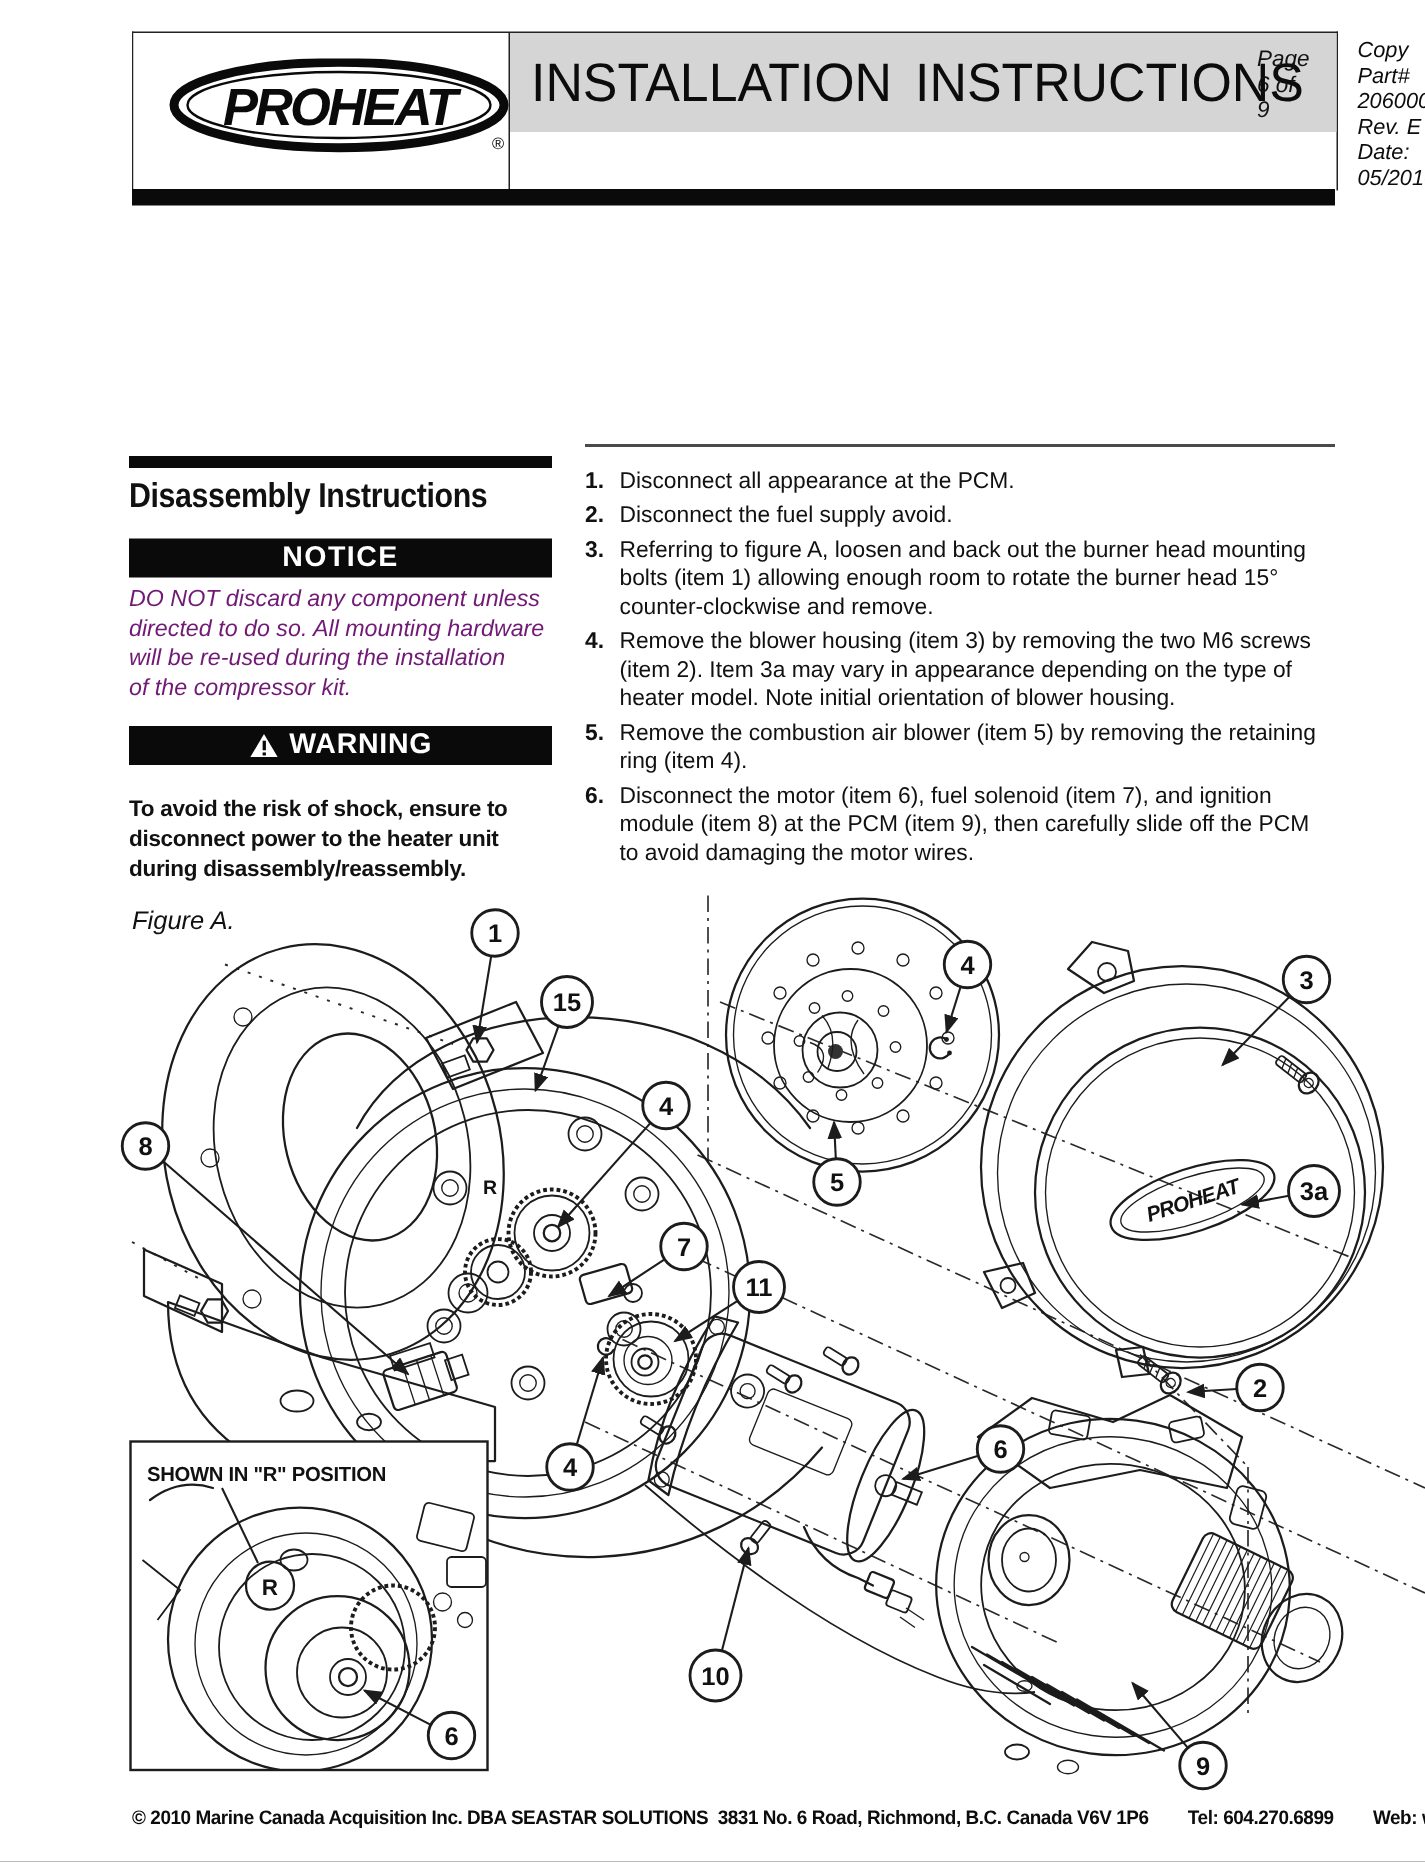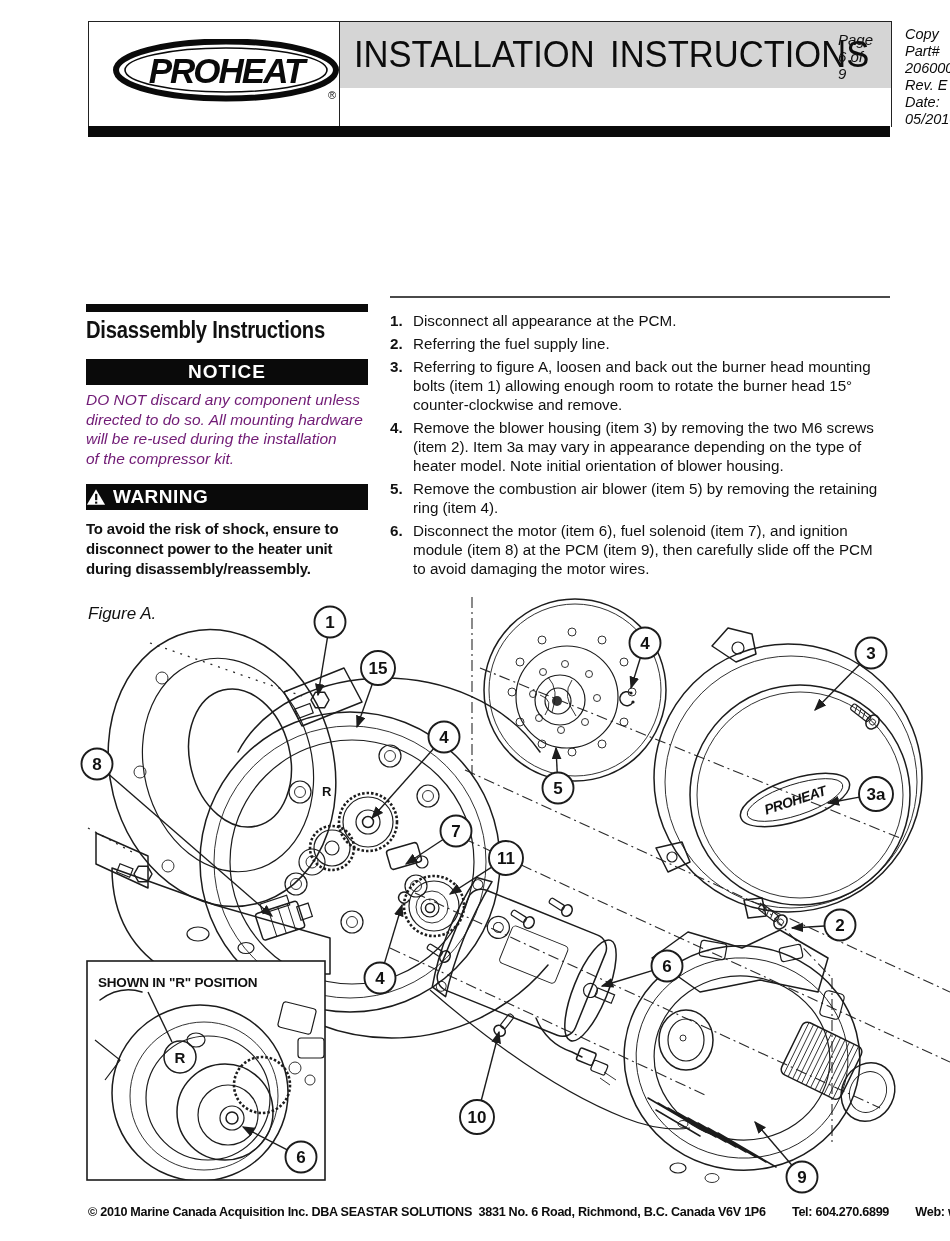--- a/index.html
+++ b/index.html
@@ -33,24 +33,24 @@
   .leftcol{position:absolute; left:86px; top:304px; width:282px;}
   .section-bar{height:8px; background:#0a0a0a;}
   .section-heading{margin-top:5px; font-size:23px; font-weight:700; letter-spacing:-0.3px;
     transform:scaleX(0.88); transform-origin:left top; white-space:nowrap;}
   .notice-box{margin-top:15px; height:26px; background:#0a0a0a; color:#ffffff;
     display:flex; align-items:center; justify-content:center;
     font-size:19px; font-weight:700; letter-spacing:1px;}
   .notice-text{margin-top:5px; font-style:italic; font-size:15.5px; line-height:19.5px;
     white-space:pre-line; color:#701a75;}
   .warning-box{margin-top:16px; height:26px; background:#0a0a0a; color:#fff;
-    display:flex; align-items:center; gap:7px;
+    display:flex; align-items:center; justify-content:center; gap:7px;
     font-size:19px; font-weight:700; letter-spacing:0.5px;}
   .warn-tri{width:20px; height:18px; display:block;}
-  .warning-text{margin-top:9px; font-weight:700; font-size:15px; line-height:20px;
+  .warning-text{margin-top:20px; font-weight:700; font-size:15px; line-height:20px;
     white-space:pre-line; letter-spacing:-0.2px;}
   
   .steps{position:absolute; left:390px; top:311px; width:505px; font-size:15.2px; line-height:19px;}
   .step{display:flex; margin-bottom:4px;}
   .step .num{flex:none; width:23px; font-weight:700;}
   .step .stext{white-space:pre-line;}
   
   .figsvg{position:absolute; left:0; top:580px;}
   .figsvg *{vector-effect:none;}
   .ln{fill:none; stroke:#1c1c1c; stroke-width:1.5; stroke-linejoin:round; stroke-linecap:round;}
@@ -159,21 +159,21 @@
 during disassembly/reassembly.</div>
   </div>
 
   <div class="steps">
     <div class="step">
         <span class="num">1.</span>
         <span class="stext">Disconnect all appearance at the PCM.</span>
       </div>
     <div class="step">
         <span class="num">2.</span>
-        <span class="stext">Referring the fuel supply line.</span>
+        <span class="stext">Disconnect the fuel supply avoid.</span>
       </div>
     <div class="step">
         <span class="num">3.</span>
         <span class="stext">Referring to figure A, loosen and back out the burner head mounting
 bolts (item 1) allowing enough room to rotate the burner head 15°
 counter-clockwise and remove.</span>
       </div>
     <div class="step">
         <span class="num">4.</span>
         <span class="stext">Remove the blower housing (item 3) by removing the two M6 screws

